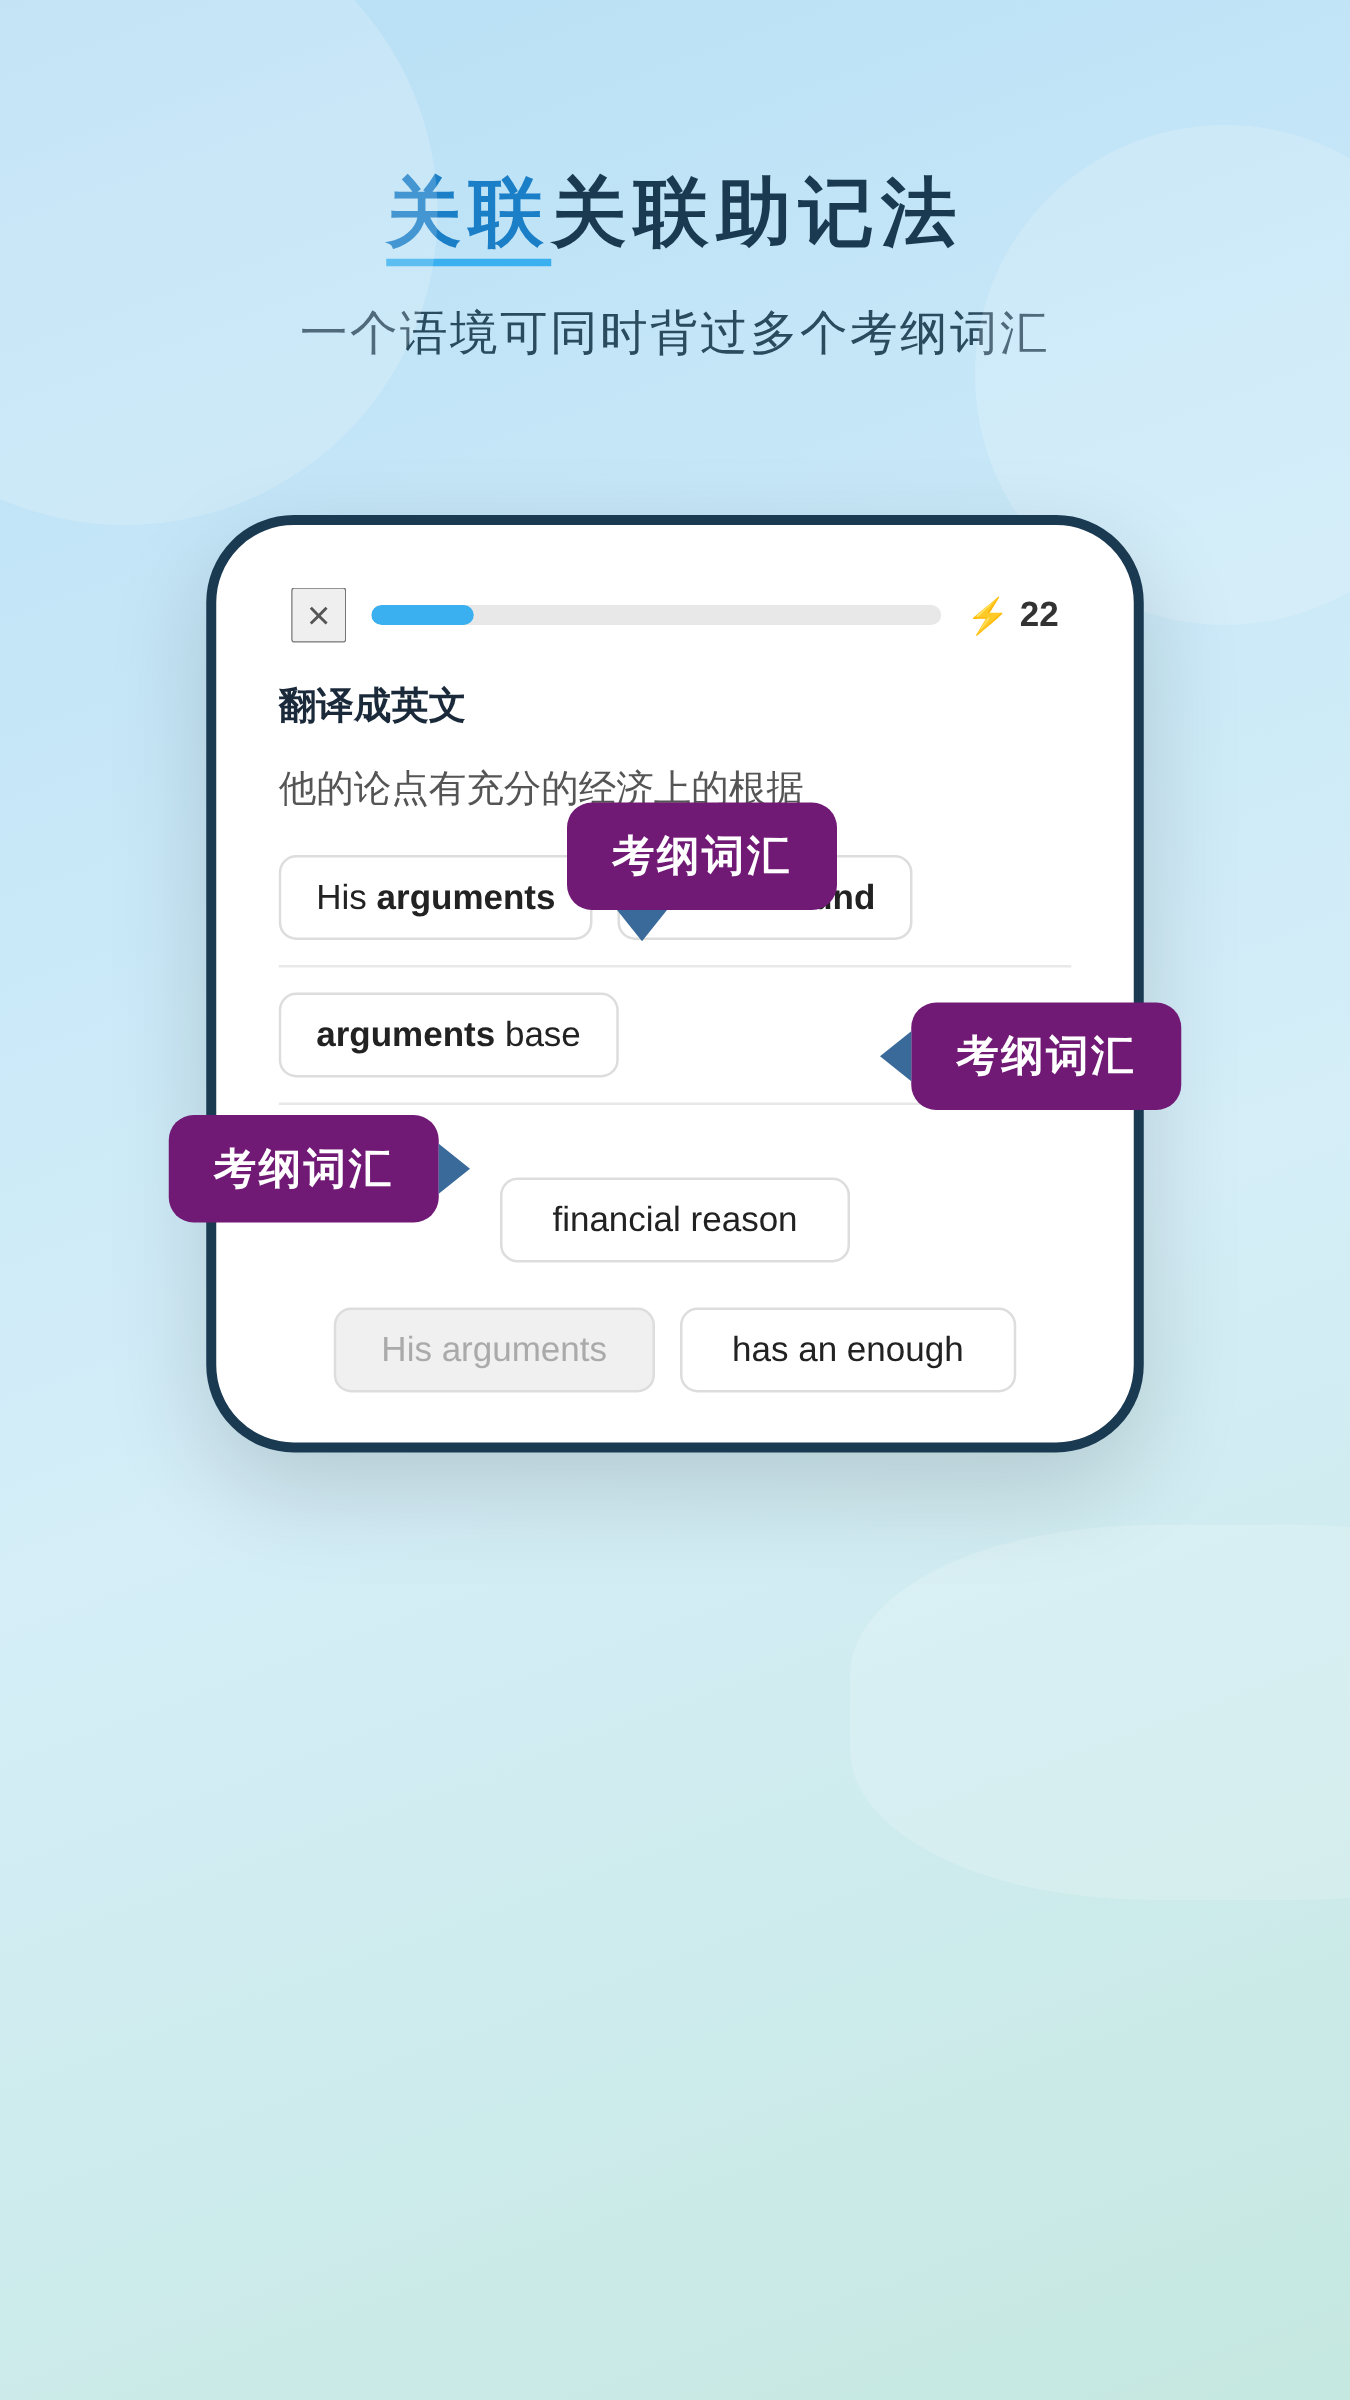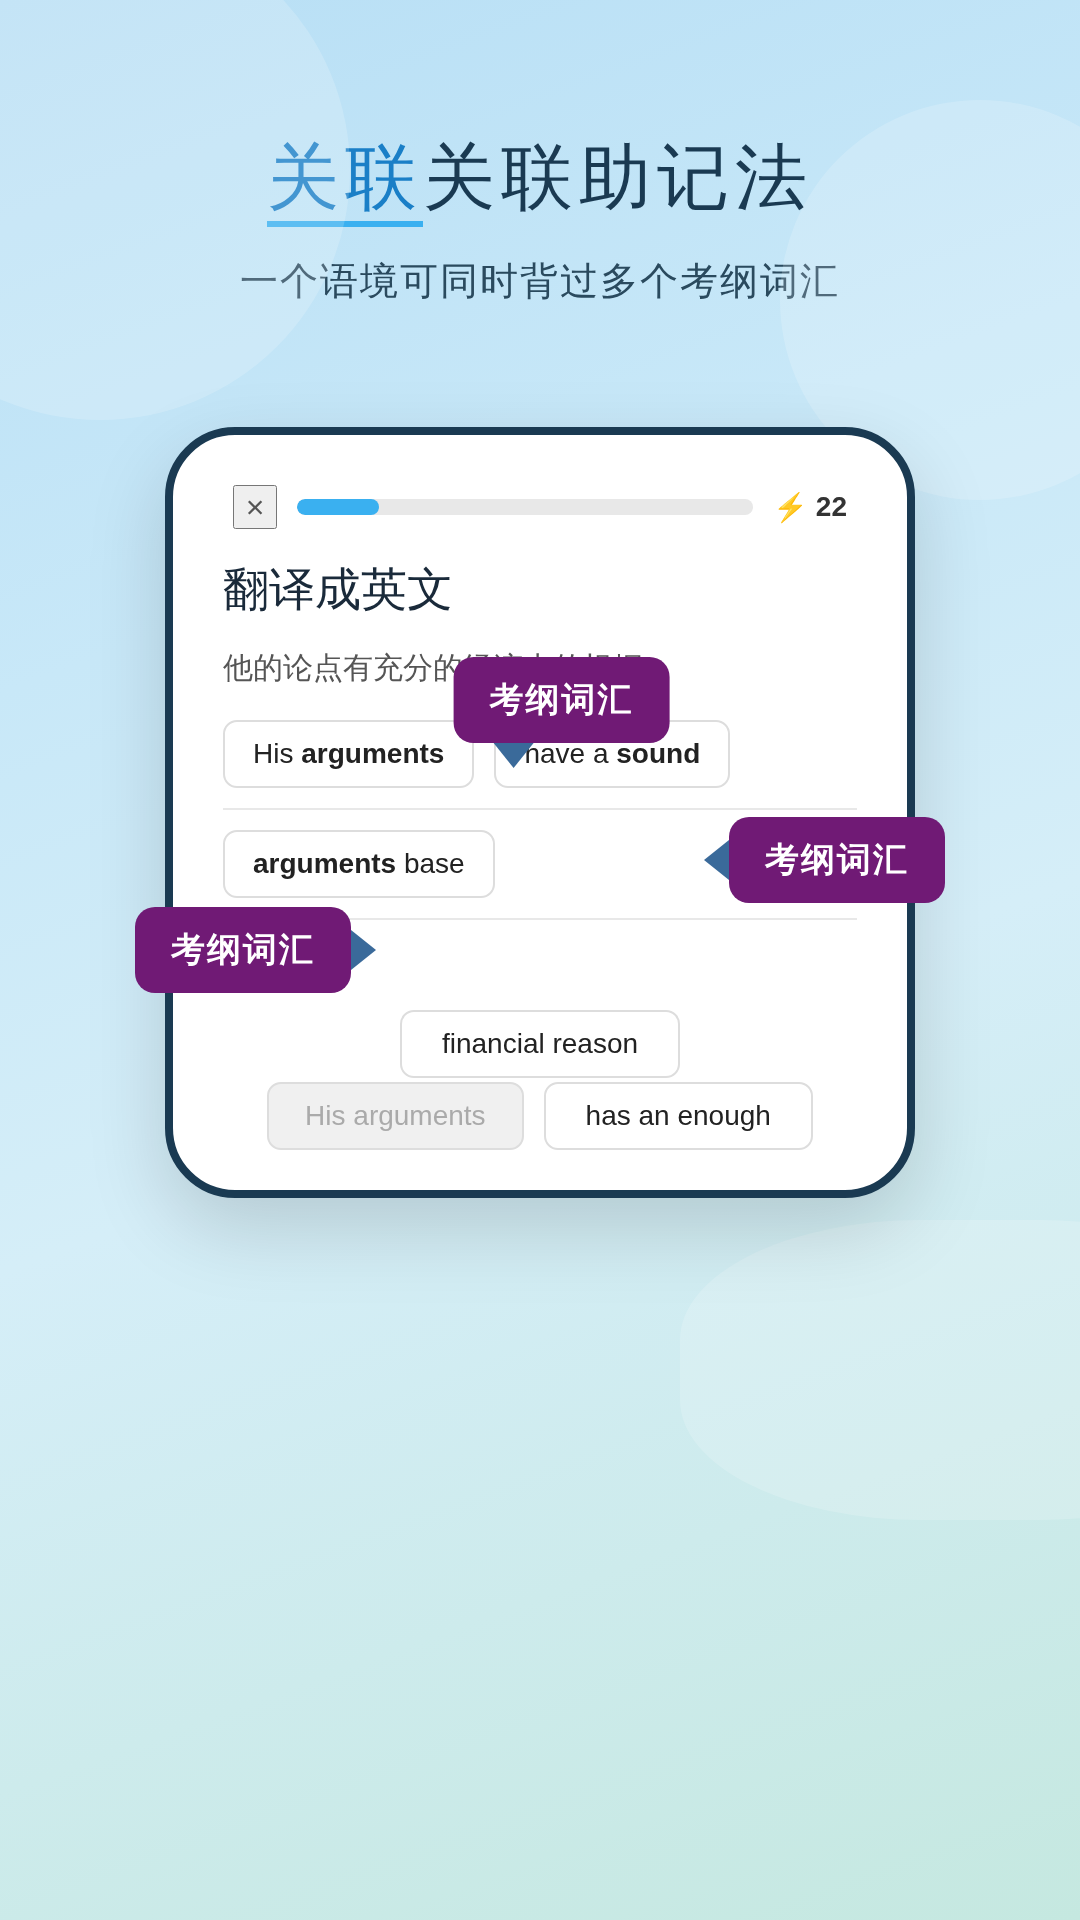--- a/index.html
+++ b/index.html
@@ -47,22 +47,22 @@
     
     .header-section {
       width: 100%;
       display: flex;
       flex-direction: column;
       align-items: center;
       padding-top: 130px;
     }
 
     .main-title {
-      font-size: 72px;
-      font-weight: 400;
+      font-size: 60px;
+      font-weight: 700;
       color: #1a3a52;
       letter-spacing: 6px;
       text-align: left;
       margin-bottom: 30px;
     }
 
     .main-title span.highlight {
       color: #1a7fc7;
       border-bottom: 6px solid #3ab0f0;
       padding-bottom: 4px;
@@ -140,22 +140,22 @@
       color: #333;
     }
 
     .lightning-icon {
       color: #3ab0f0;
       font-size: 28px;
     }
 
     
     .card-label {
-      font-size: 46px;
-      font-weight: 400;
+      font-size: 30px;
+      font-weight: 700;
       color: #1a2a3a;
       margin-bottom: 24px;
     }
 
     .sentence-text {
       font-size: 30px;
       color: #555;
       margin-bottom: 30px;
       line-height: 1.5;
     }
@@ -203,21 +203,21 @@
       align-items: center;
       justify-content: flex-end;
       padding-bottom: 0;
     }
 
     .bottom-options {
       width: 100%;
       display: flex;
       flex-direction: column;
       align-items: center;
-      gap: 4px;
+      gap: 36px;
       padding-bottom: 40px;
     }
 
     .bottom-chip {
       background: white;
       border: 2px solid #ddd;
       border-radius: 14px;
       padding: 16px 40px;
       font-size: 28px;
       color: #222;

